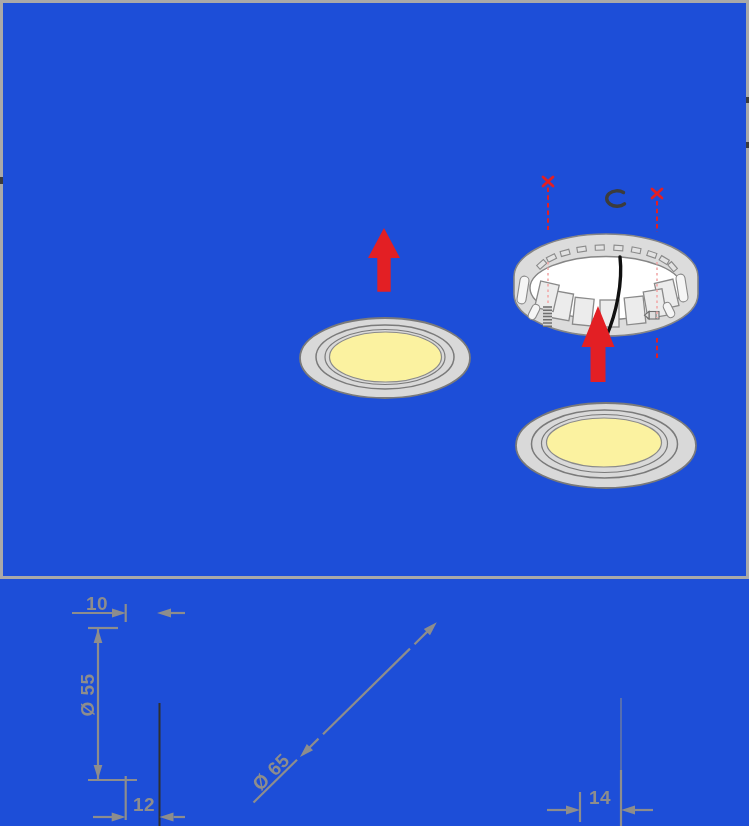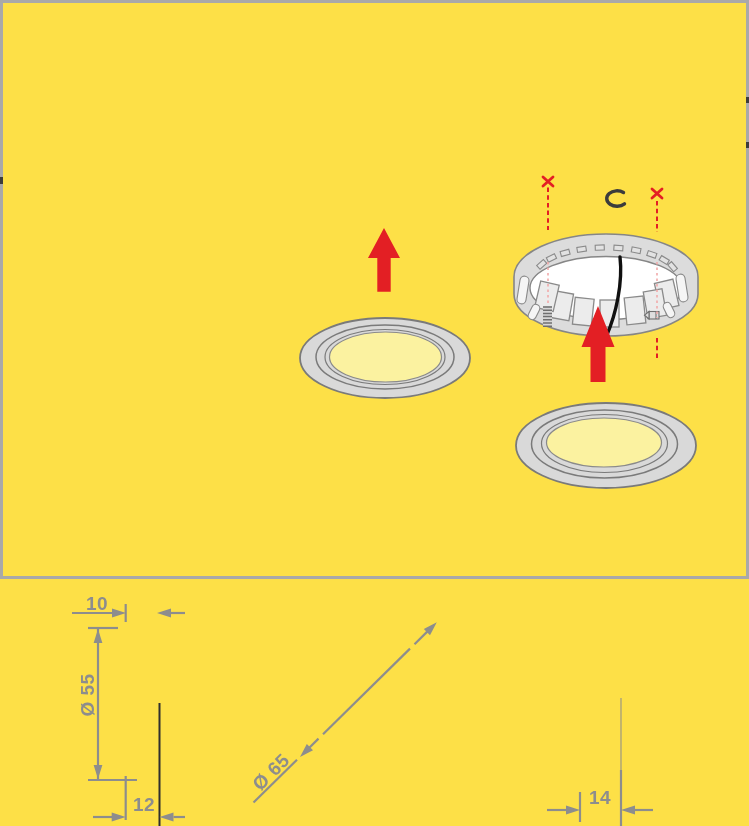--- a/index.html
+++ b/index.html
@@ -1,16 +1,16 @@
 <!DOCTYPE html>
 <html><head>
 <meta charset="utf-8">
 <style>
   html,body{margin:0;padding:0;background:#000;}
-  #screen{position:relative;width:749px;height:826px;background:#fde047;overflow:hidden;
+  #screen{position:relative;width:749px;height:826px;background:#1d4ed8;overflow:hidden;
           font-family:"Liberation Sans",sans-serif;}
   svg{position:absolute;inset:0;display:block;}
   text{font-family:"Liberation Sans",sans-serif;font-weight:bold;fill:#8d8d8d;font-size:19px;letter-spacing:0.5px;}
 </style>
 </head>
 <body>
 
 <div id="screen">
 <svg width="749" height="826" viewBox="0 0 749 826">
 

